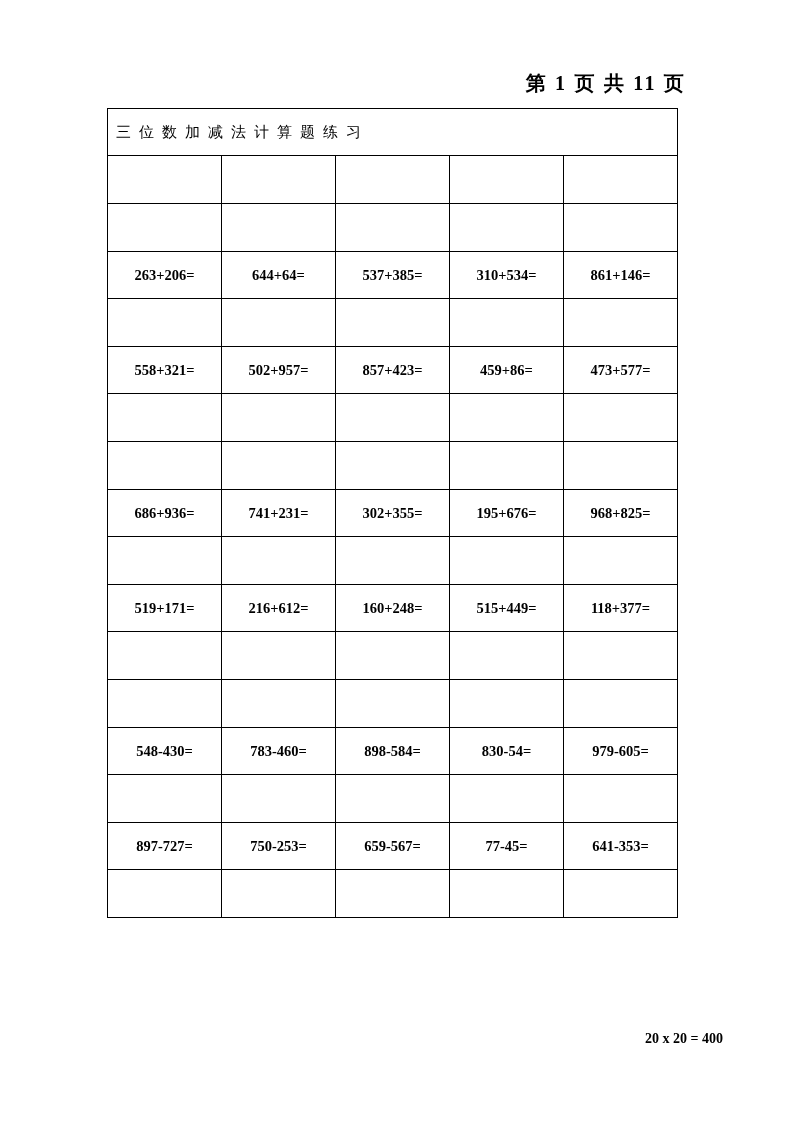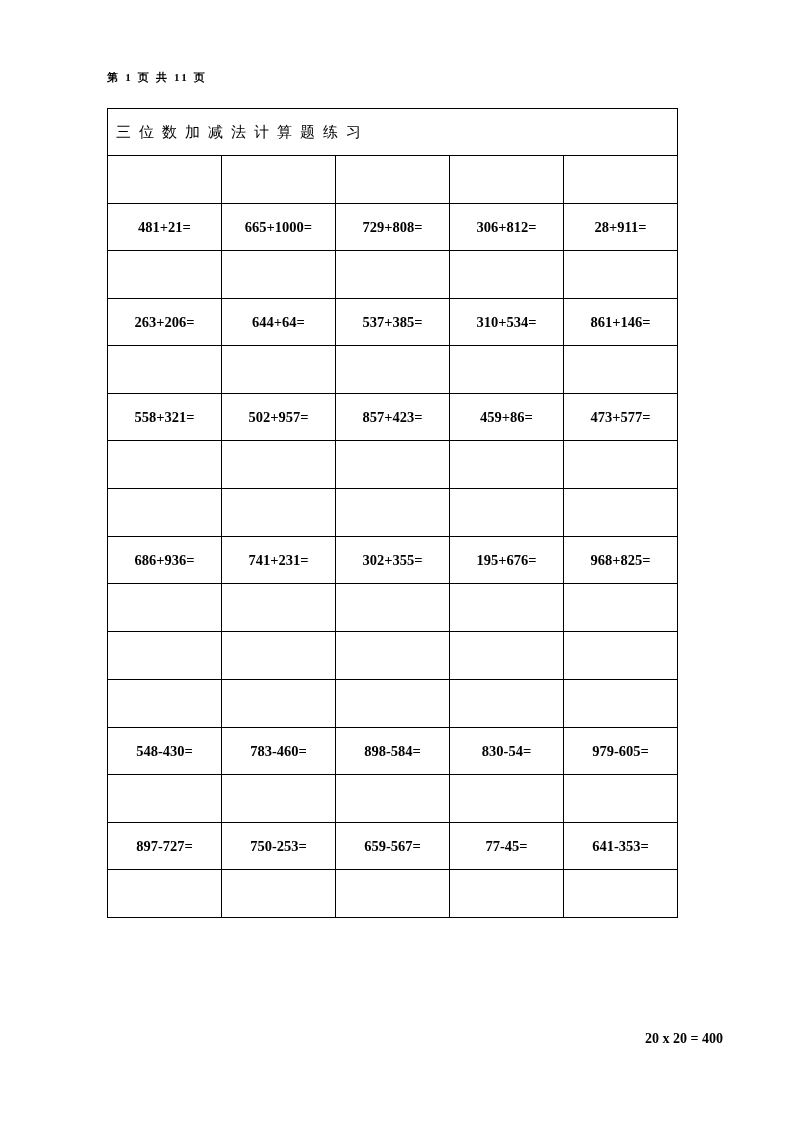--- a/index.html
+++ b/index.html
@@ -18,24 +18,25 @@
   .page {
     position: absolute;
     left: 0; top: 0;
     width: 793px;
     height: 1122px;
     box-sizing: border-box;
   }
   
   .page-header {
     position: absolute;
-    left: 107px;
+    left: 113px;
     top: 70px;
     width: 573px;
-    font-size: 11px;
+    text-align: right;
+    font-size: 20px;
     letter-spacing: 2.2px;
     font-weight: bold;
     white-space: nowrap;
   }
   
   .worksheet {
     position: absolute;
     left: 107px;
     top: 108px;
     width: 571px;
@@ -99,27 +100,20 @@
       <tr>
         <td class="title-cell" colspan="5"><span class="t-char">三</span><span class="t-char">位</span><span class="t-char">数</span><span class="t-char">加</span><span class="t-char">减</span><span class="t-char">法</span><span class="t-char">计</span><span class="t-char">算</span><span class="t-char">题</span><span class="t-char">练</span><span class="t-char">习</span></td>
       </tr>
         <tr class="answer-row">
           <td class="blank-cell"></td>
           <td class="blank-cell"></td>
           <td class="blank-cell"></td>
           <td class="blank-cell"></td>
           <td class="blank-cell"></td>
         </tr>
-        <tr class="problem-row">
-          <td class="prob c1">481+21=</td>
-          <td class="prob c2">665+1000=</td>
-          <td class="prob c3">729+808=</td>
-          <td class="prob c4">306+812=</td>
-          <td class="prob c5">28+911=</td>
-        </tr>
         <tr class="answer-row">
           <td class="blank-cell"></td>
           <td class="blank-cell"></td>
           <td class="blank-cell"></td>
           <td class="blank-cell"></td>
           <td class="blank-cell"></td>
         </tr>
         <tr class="problem-row">
           <td class="prob c1">263+206=</td>
           <td class="prob c2">644+64=</td>
@@ -162,20 +156,27 @@
           <td class="prob c4">195+676=</td>
           <td class="prob c5">968+825=</td>
         </tr>
         <tr class="answer-row">
           <td class="blank-cell"></td>
           <td class="blank-cell"></td>
           <td class="blank-cell"></td>
           <td class="blank-cell"></td>
           <td class="blank-cell"></td>
         </tr>
+        <tr class="problem-row">
+          <td class="prob c1">519+171=</td>
+          <td class="prob c2">216+612=</td>
+          <td class="prob c3">160+248=</td>
+          <td class="prob c4">515+449=</td>
+          <td class="prob c5">118+377=</td>
+        </tr>
         <tr class="answer-row">
           <td class="blank-cell"></td>
           <td class="blank-cell"></td>
           <td class="blank-cell"></td>
           <td class="blank-cell"></td>
           <td class="blank-cell"></td>
         </tr>
         <tr class="answer-row">
           <td class="blank-cell"></td>
           <td class="blank-cell"></td>

